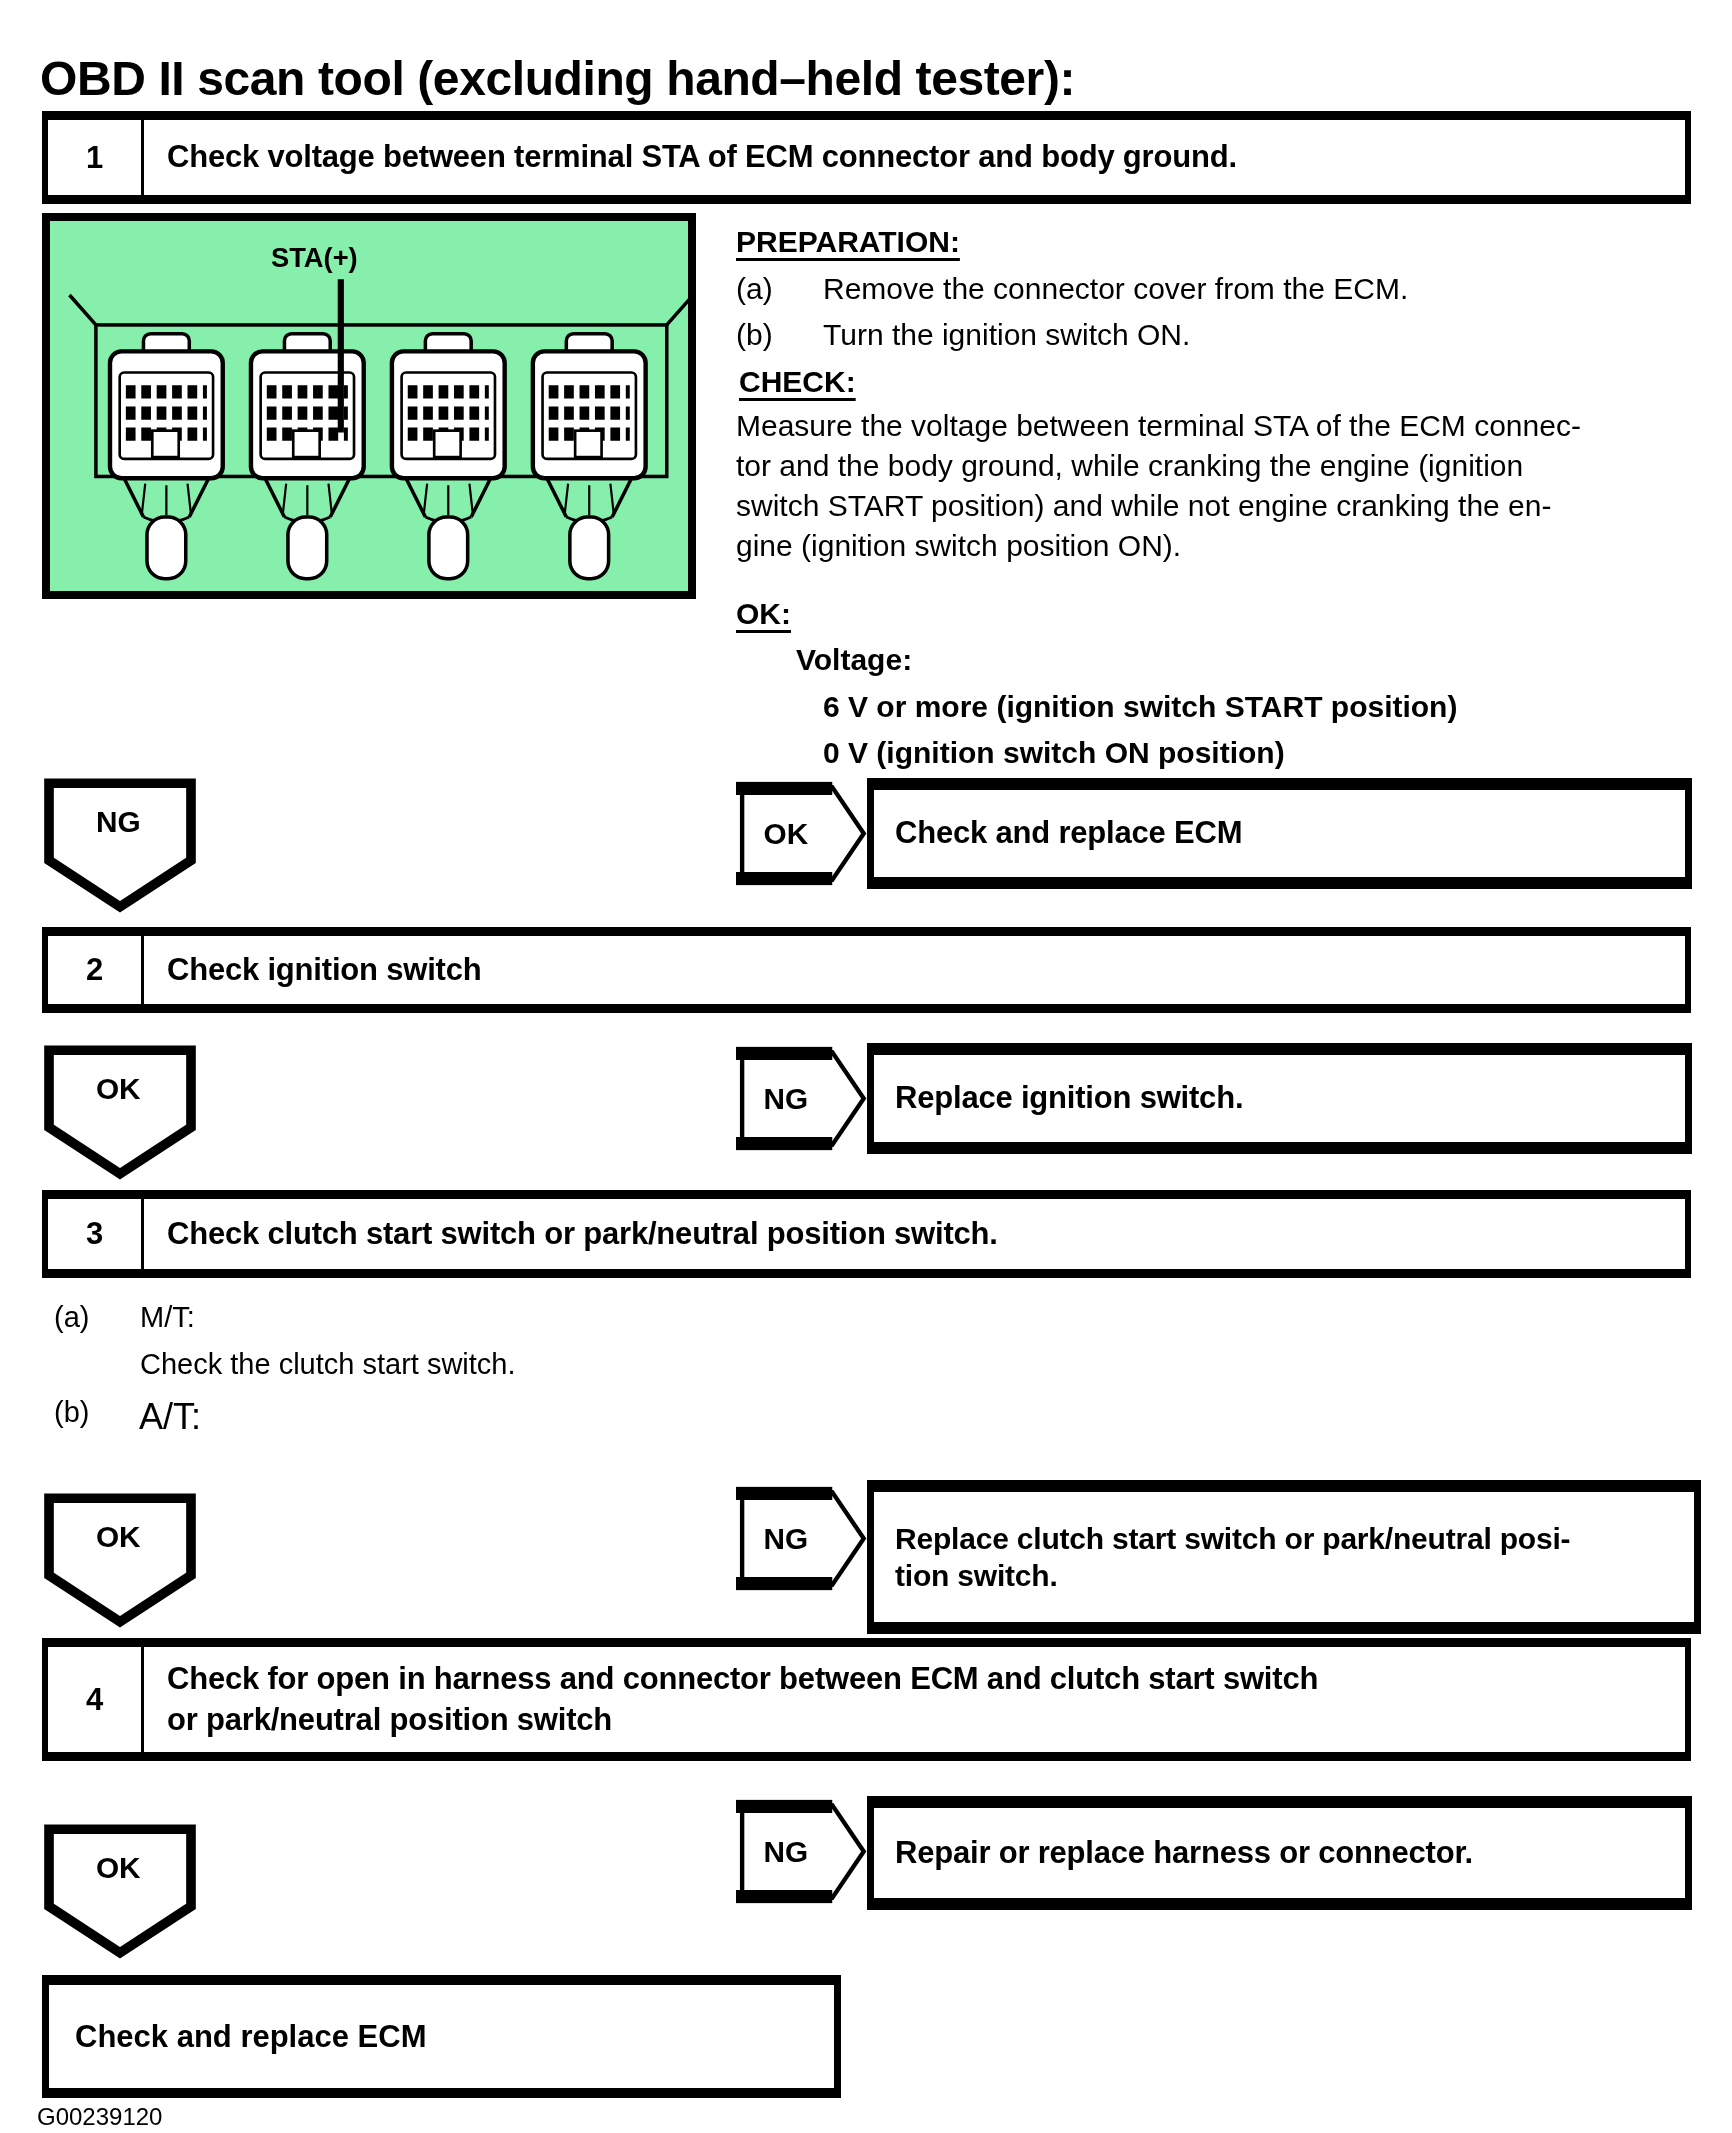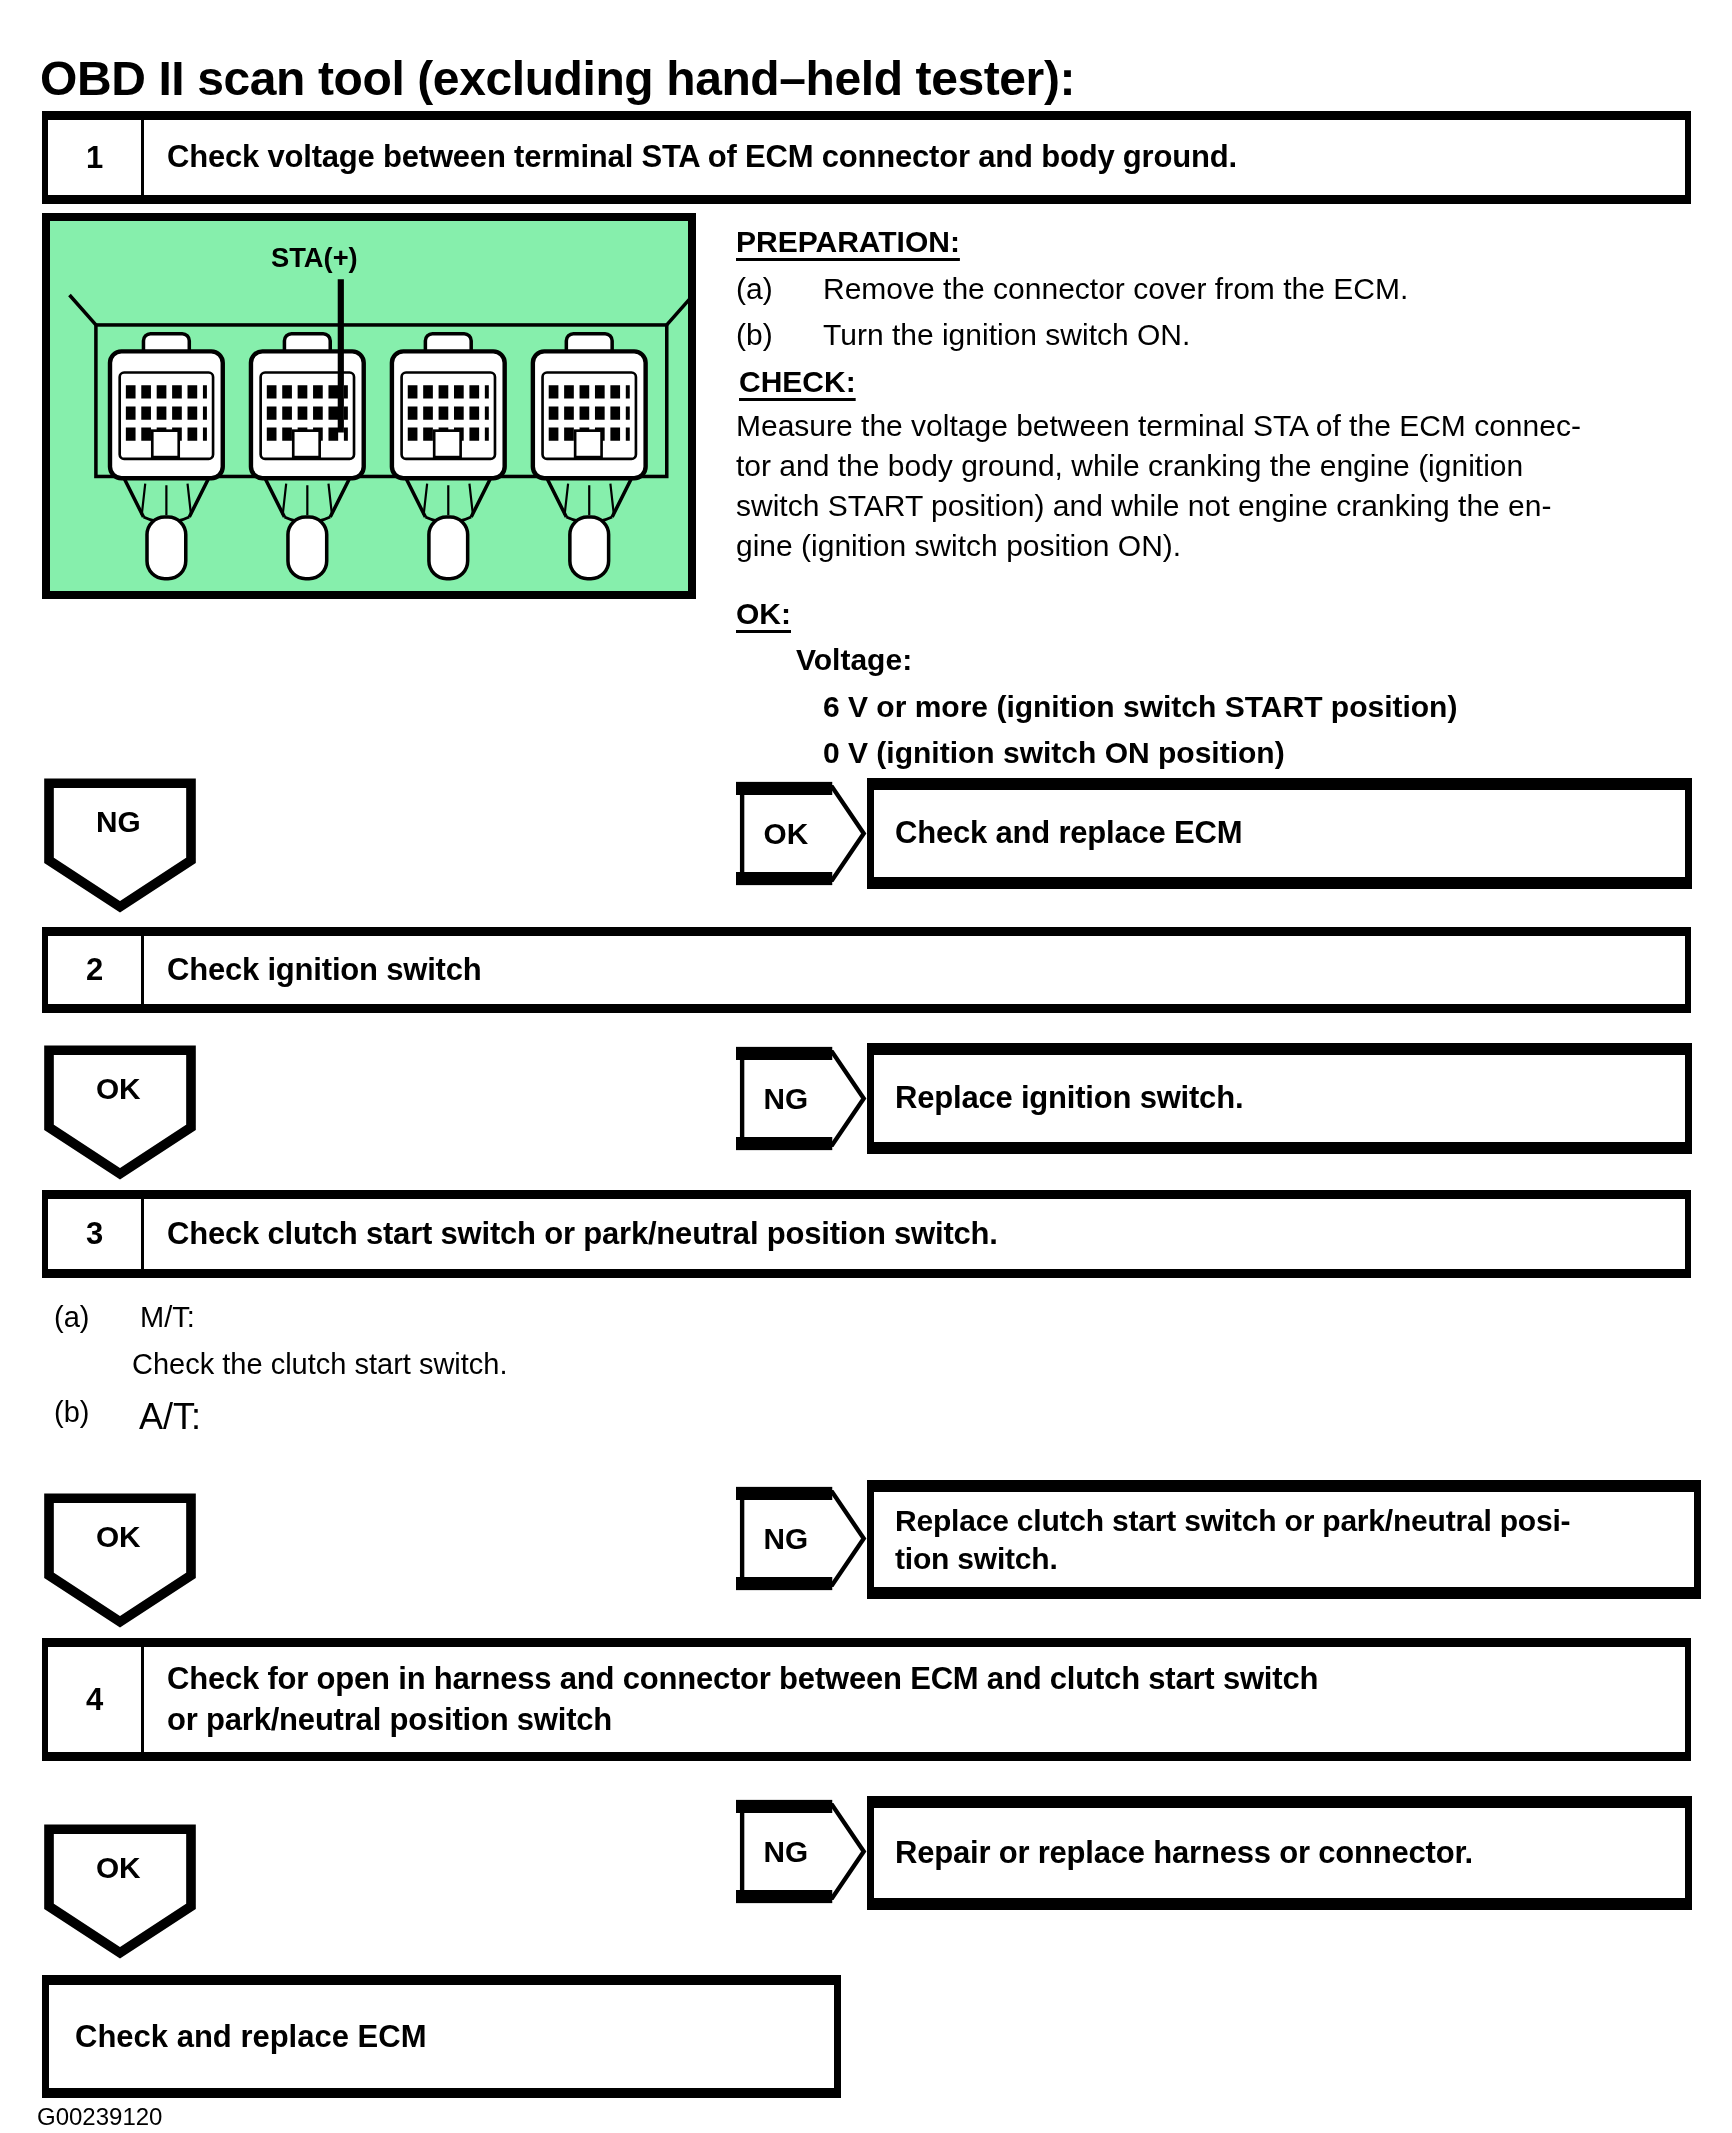--- a/index.html
+++ b/index.html
@@ -125,35 +125,35 @@
     <span>Replace ignition switch.</span>
   </div>
 
   <div class="stepbox" style="top:1190px;height:88px;">
     <div class="numcell">3</div>
     <div class="steptitle">Check clutch start switch or park/neutral position switch.</div>
   </div>
 
   <div class="btxt" style="left:54px;top:1301px;font-size:29px;">(a)</div>
   <div class="btxt" style="left:140px;top:1301px;font-size:29px;">M/T:</div>
-  <div class="btxt" style="left:132px;top:1348px;font-size:29px;">Check the clutch start switch.</div>
+  <div class="btxt" style="left:140px;top:1348px;font-size:29px;">Check the clutch start switch.</div>
   <div class="btxt" style="left:54px;top:1396px;font-size:29px;">(b)</div>
   <div class="btxt" style="left:139px;top:1396px;font-size:36px;">A/T:</div>
 
   <svg class="badge" style="left:42px;top:1491px;" viewBox="0 0 178 158">
     <path d="M8,8 H170 V96 L89,149 L8,96 Z" fill="#fff" stroke="#000" stroke-width="11"></path>
     <text x="87" y="64" text-anchor="middle" font-size="34" font-weight="bold" fill="#000">OK</text>
   </svg>
   <svg class="pointer" style="left:736px;top:1483px;" viewBox="0 0 152 126">
     <path d="M7,10 H110 L146,63 L110,116 H7 Z" fill="#fff" stroke="#000" stroke-width="5"></path>
     <rect x="0" y="4" width="110" height="15" fill="#000"></rect>
     <rect x="0" y="107" width="110" height="15" fill="#000"></rect>
     <text x="57" y="75" text-anchor="middle" font-size="34" font-weight="bold" fill="#000">NG</text>
   </svg>
-  <div class="resultbox" style="left:867px;top:1480px;width:834px;height:119px;font-size:30px;">
+  <div class="resultbox" style="left:867px;top:1480px;width:834px;height:154px;font-size:30px;">
     <span>Replace clutch start switch or park/neutral posi-
 tion switch.</span>
   </div>
 
   <div class="stepbox" style="top:1638px;height:123px;">
     <div class="numcell">4</div>
     <div class="steptitle">Check for open in harness and connector between ECM and clutch start switch
 or park/neutral position switch</div>
   </div>
 

